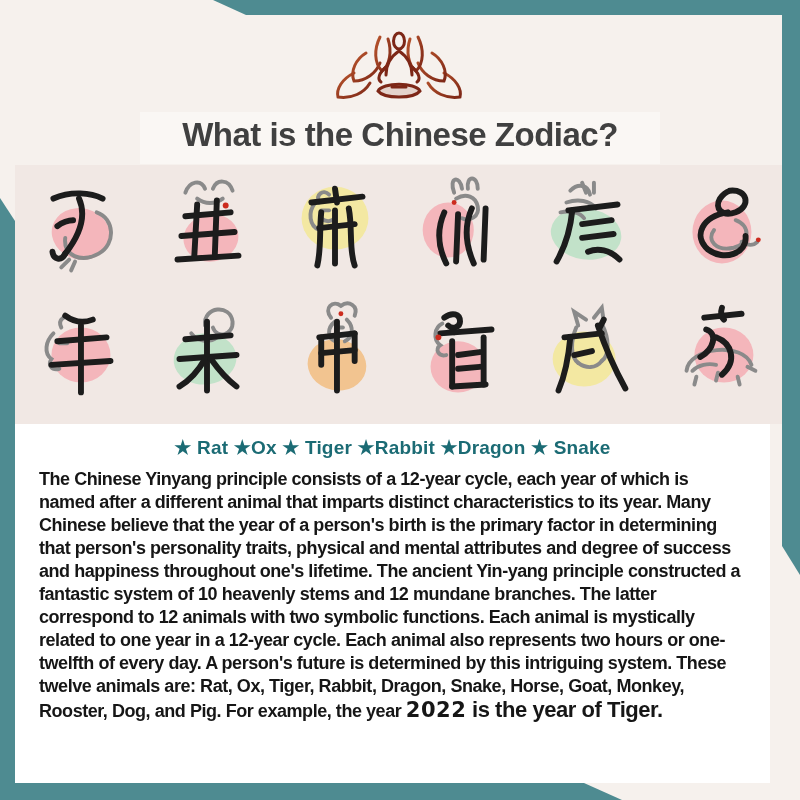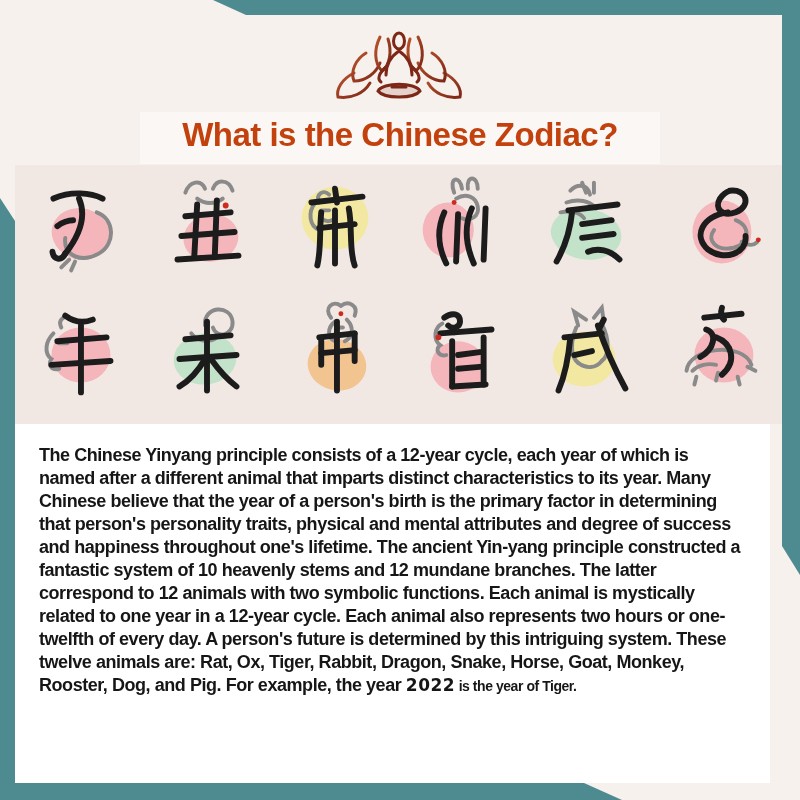--- a/index.html
+++ b/index.html
@@ -19,21 +19,21 @@
     clip-path:polygon(0 0,584px 0,622px 17px,0 17px);}
 
   
   .header{position:absolute;left:15px;top:15px;width:767px;height:150px;text-align:center;}
   .logo{margin-top:6px;}
   .brand-name{font-family:"Liberation Serif", serif;font-size:15px;font-weight:700;
     letter-spacing:7px;color:#3b332c;margin-top:2px;}
   .title-strip{position:absolute;left:140px;top:112px;width:520px;height:52px;
     background:#faf7f4;}
   .page-title{position:absolute;left:0;top:116px;width:100%;text-align:center;
-    font-size:33px;font-weight:800;color:#c2410c;letter-spacing:-0.5px;}
+    font-size:33px;font-weight:800;color:#404040;letter-spacing:-0.5px;}
 
   
   .zodiac-panel{position:absolute;left:15px;top:165px;width:767px;height:259px;
     background:#f1e8e4;display:grid;grid-template-columns:repeat(6,1fr);
     grid-template-rows:1fr 1fr;align-items:center;justify-items:center;padding:4px 0;box-sizing:border-box;}
   .zcell{width:118px;height:118px;}
   .zcell svg{width:100%;height:100%;display:block;}
 
   
   .banner{position:absolute;left:0;top:392px;width:242px;height:37px;background:#19646d;
@@ -41,22 +41,22 @@
     color:#ffffff;font-weight:800;font-size:24px;line-height:36px;
     padding-left:28px;box-sizing:border-box;letter-spacing:0.2px;}
 
   
   .content-box{position:absolute;left:15px;top:424px;width:755px;height:359px;background:#ffffff;
     box-sizing:border-box;padding:12px 24px 0 24px;}
   .star-list{text-align:center;color:#1b6b74;font-weight:800;font-size:19px;line-height:24px;
     letter-spacing:0.2px;}
   .body-text{margin-top:8px;color:#161616;font-weight:700;font-size:18px;line-height:23px;
     letter-spacing:-0.45px;text-align:left;}
-  .body-year{letter-spacing:0.5px;font-family:"DejaVu Sans", sans-serif;font-size:17px;}
-  .body-tail{font-size:14px;}
+  .body-year{letter-spacing:0.5px;font-family:"DejaVu Sans", sans-serif;font-size:21px;}
+  .body-tail{font-size:22px;}
 </style>
 </head>
 <body>
 
 <div class="page">
 
   <div class="frame frame-top"></div>
   <div class="frame frame-right"></div>
   <div class="frame frame-left"></div>
   <div class="frame frame-bottom"></div>
@@ -251,17 +251,18 @@
           <path d="M64,10 C62,16 64,20 66,22" fill="none" stroke="#1c1c1c" stroke-width="6" stroke-linecap="round"></path>
           <path d="M48,32 C60,36 56,52 42,60" fill="none" stroke="#1c1c1c" stroke-width="6" stroke-linecap="round"></path>
           <path d="M58,40 C74,46 80,64 64,78" fill="none" stroke="#1c1c1c" stroke-width="6" stroke-linecap="round"></path>
         </svg>
       </div>
     </div>
 
 
   <div class="content-box">
     <div class="star-list">
+      <div>★ Rat ★Ox ★ Tiger ★Rabbit ★Dragon ★ Snake</div>
     </div>
     <div class="body-text"><span>The Chinese Yinyang principle consists of a 12-year cycle, each year of which is named after a different animal that imparts distinct characteristics to its year. Many Chinese believe that the year of a person's birth is the primary factor in determining that person's personality traits, physical and mental attributes and degree of success and happiness throughout one's lifetime. The ancient Yin-yang principle constructed a fantastic system of 10 heavenly stems and 12 mundane branches. The latter correspond to 12 animals with two symbolic functions. Each animal is mystically related to one year in a 12-year cycle. Each animal also represents two hours or one-twelfth of every day. A person's future is determined by this intriguing system. These twelve animals are: Rat, Ox, Tiger, Rabbit, Dragon, Snake, Horse, Goat, Monkey, Rooster, Dog, and Pig. For example, the year </span><span class="body-year">2022</span><span class="body-tail"> is the year of Tiger.</span></div>
   </div>
 
 </div>
 
 </body></html>

